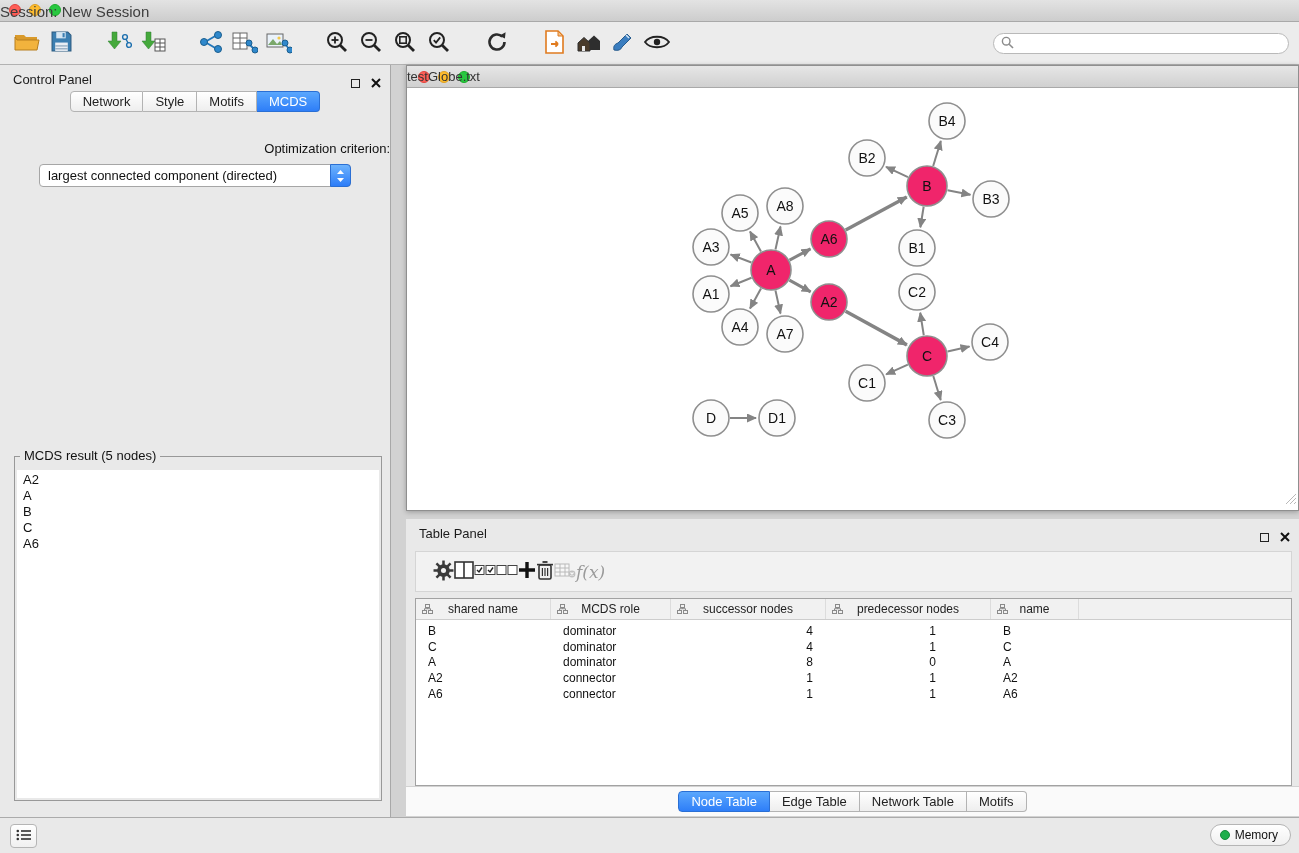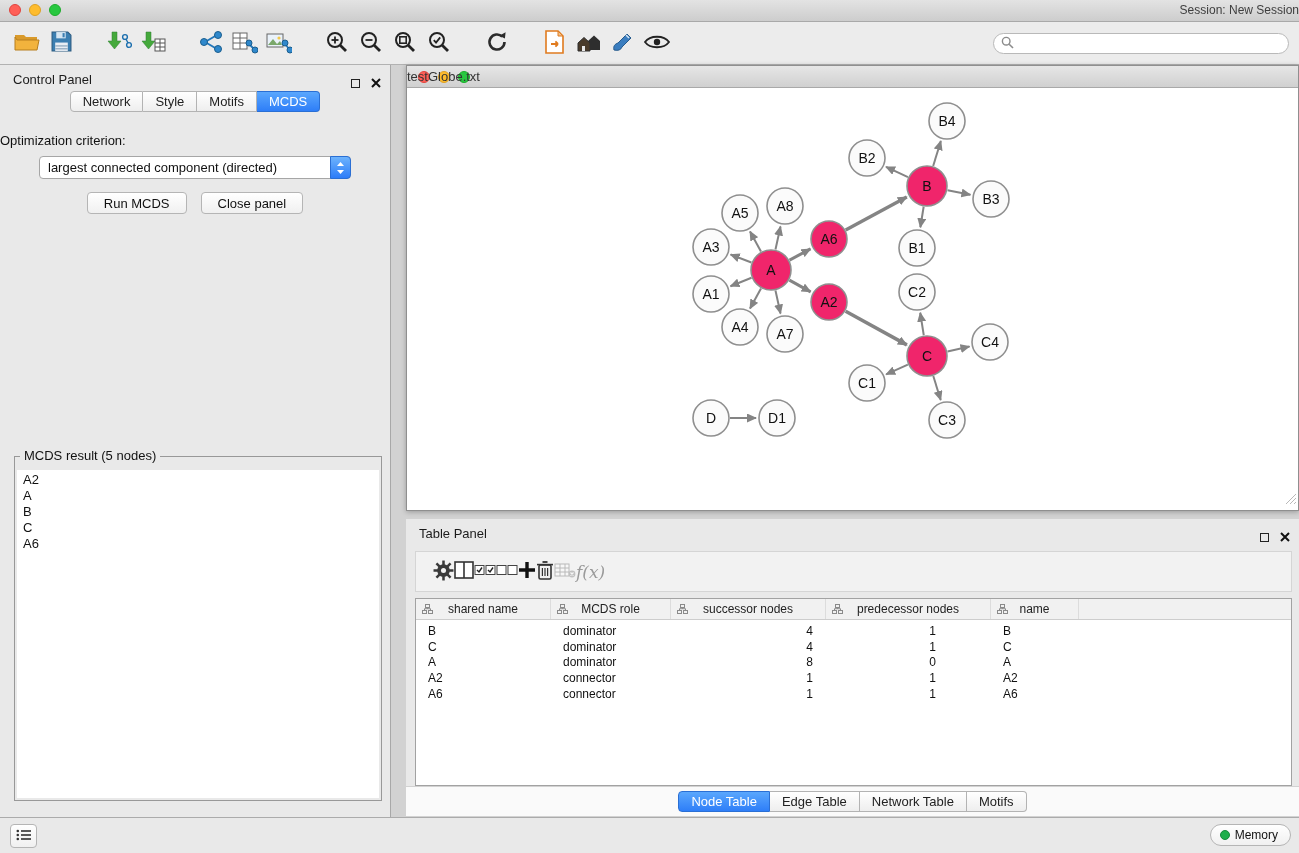--- a/index.html
+++ b/index.html
@@ -1,21 +1,21 @@
 <!DOCTYPE html>
 <html><head>
 <meta charset="utf-8">
 <style>
   *{margin:0;padding:0;box-sizing:border-box}
   html,body{width:1299px;height:853px}
   body{position:relative;font-family:"Liberation Sans",sans-serif;background:#d2d2d2;overflow:hidden}
 
   
   .titlebar{position:absolute;left:0;top:0;width:1299px;height:22px;background:linear-gradient(#e3e3e3,#cdcdcd);border-bottom:1px solid #a9a9a9}
-  .wtitle{position:absolute;left:0;right:0;top:3px;text-align:right;font-size:12px;color:#3e3e3e}
+  .wtitle{position:absolute;left:0;right:0;top:3px;text-align:left;font-size:15px;color:#3e3e3e}
   .traffic{position:absolute;left:9px;top:4px;display:flex;gap:8px}
   .tl{width:12px;height:12px;border-radius:50%}
   .tl.red{background:#ff5f57;border:1px solid #e0443e}
   .tl.yellow{background:#febc2e;border:1px solid #dea123}
   .tl.green{background:#28c840;border:1px solid #1dad2b}
 
   
   .toolbar{position:absolute;left:0;top:22px;width:1299px;height:43px;background:#ececec;border-bottom:1px solid #b2b2b2;display:flex;align-items:center;padding-left:10px}
   .tbtn{width:34px;height:36px;border:none;background:transparent;display:flex;align-items:center;justify-content:center;padding:0;cursor:pointer}
   .gap{width:24px}
@@ -30,21 +30,21 @@
   
   .seg{display:flex;justify-content:center}
   .seg .tab{font-size:13px;padding:0 12px;background:linear-gradient(#ffffff,#eeeeee);border:1px solid #b3b3b3;border-left:none;color:#222;height:21px;display:flex;align-items:center;cursor:pointer;white-space:nowrap}
   .seg .tab:first-child{border-left:1px solid #b3b3b3;border-radius:4px 0 0 4px}
   .seg .tab:last-child{border-radius:0 4px 4px 0}
   .seg .tab.active{background:linear-gradient(#5aa7fd,#2e7ef8);color:#fff;border-color:#2a6fd4}
 
   
   .control-panel{position:absolute;left:0;top:65px;width:391px;height:752px;background:#e9e9e9;border-right:1px solid #a8a8a8}
   .cp-tabs{margin-top:26px}
-  .opt-label{margin-top:21px;text-align:left;font-size:13px;color:#111}
+  .opt-label{margin-top:29px;text-align:right;font-size:13px;color:#111}
   .dropdown{position:relative;margin:8px auto 0;width:312px;height:23px;background:#fff;border:1px solid #a6a6a6;border-radius:4px;cursor:pointer}
   .dropdown-value{position:absolute;left:8px;top:3px;font-size:13px;color:#111;white-space:nowrap}
   .dropdown-btn{position:absolute;right:-1px;top:-1px;width:21px;height:23px;border-radius:0 4px 4px 0;background:linear-gradient(#6db3fd,#2d7df8);border:1px solid #2a6fd4;display:flex;align-items:center;justify-content:center}
   .cp-buttons{display:flex;justify-content:center;gap:14px;margin-top:13px}
   .btn{font-size:13px;height:22px;padding:0 16px;background:linear-gradient(#ffffff,#f0f0f0);border:1px solid #b5b5b5;border-radius:4px;color:#111;font-family:inherit;cursor:pointer}
   .result-group{position:absolute;left:14px;top:391px;width:368px;height:345px;border:1px solid #989898;background:#e9e9e9}
   .result-legend{position:absolute;left:5px;top:-9px;background:#e9e9e9;padding:0 4px;font-size:13px;color:#111}
   .result-list{position:absolute;left:2px;right:2px;top:13px;bottom:2px;background:#fff;overflow:hidden;padding-top:2px}
   .result-item{font-size:13px;color:#111;padding:0 6px;height:16px;line-height:16px}
 
@@ -251,24 +251,20 @@
     </div>
   <div class="opt-label">Optimization criterion:</div>
   <div class="dropdown">
     <span class="dropdown-value">largest connected component (directed)</span>
     <span class="dropdown-btn">
         <svg width="11" height="14" viewBox="0 0 11 14">
           <path d="M5.5 1L9 5H2z" fill="#fff"></path>
           <path d="M5.5 13L2 9h7z" fill="#fff"></path>
         </svg>
       </span>
-  </div>
-  <div class="cp-buttons">
-    <button class="btn">Run MCDS</button>
-    <button class="btn">Close panel</button>
   </div>
   <div class="result-group">
     <span class="result-legend">MCDS result (5 nodes)</span>
     <div class="result-list">
         <div class="result-item">A2</div>
         <div class="result-item">A</div>
         <div class="result-item">B</div>
         <div class="result-item">C</div>
         <div class="result-item">A6</div>
       </div>

